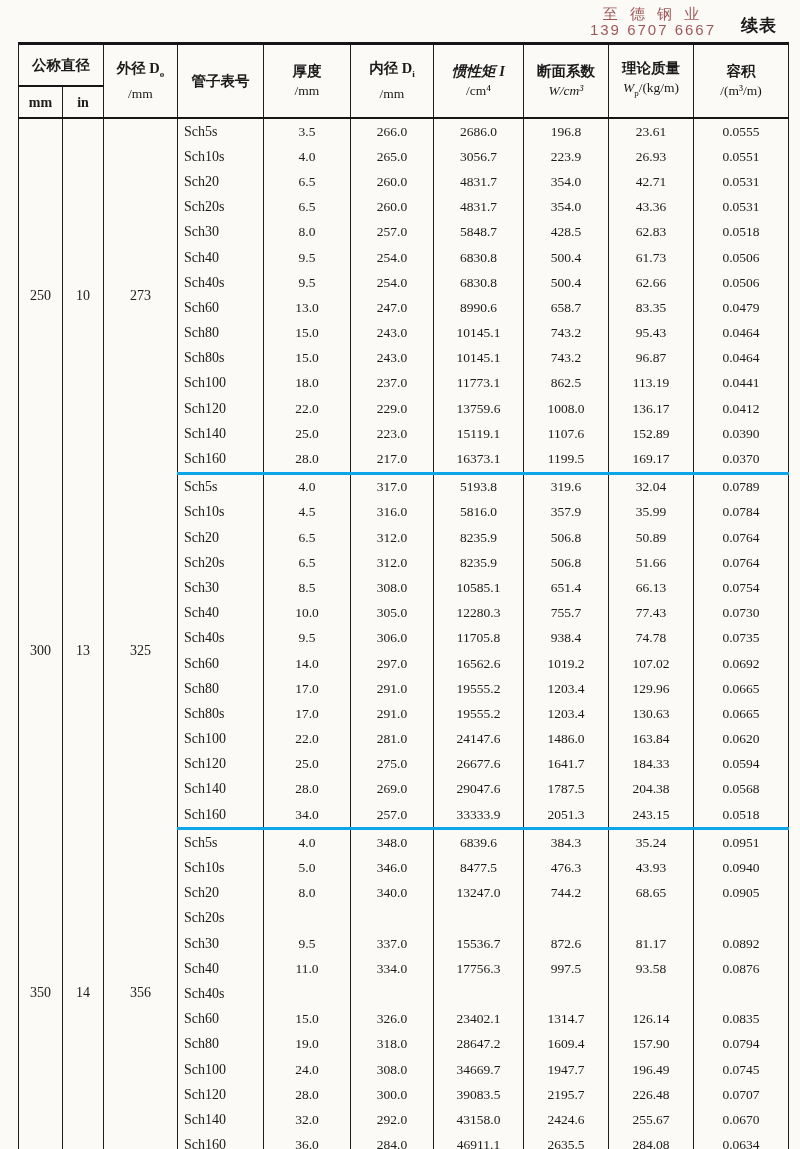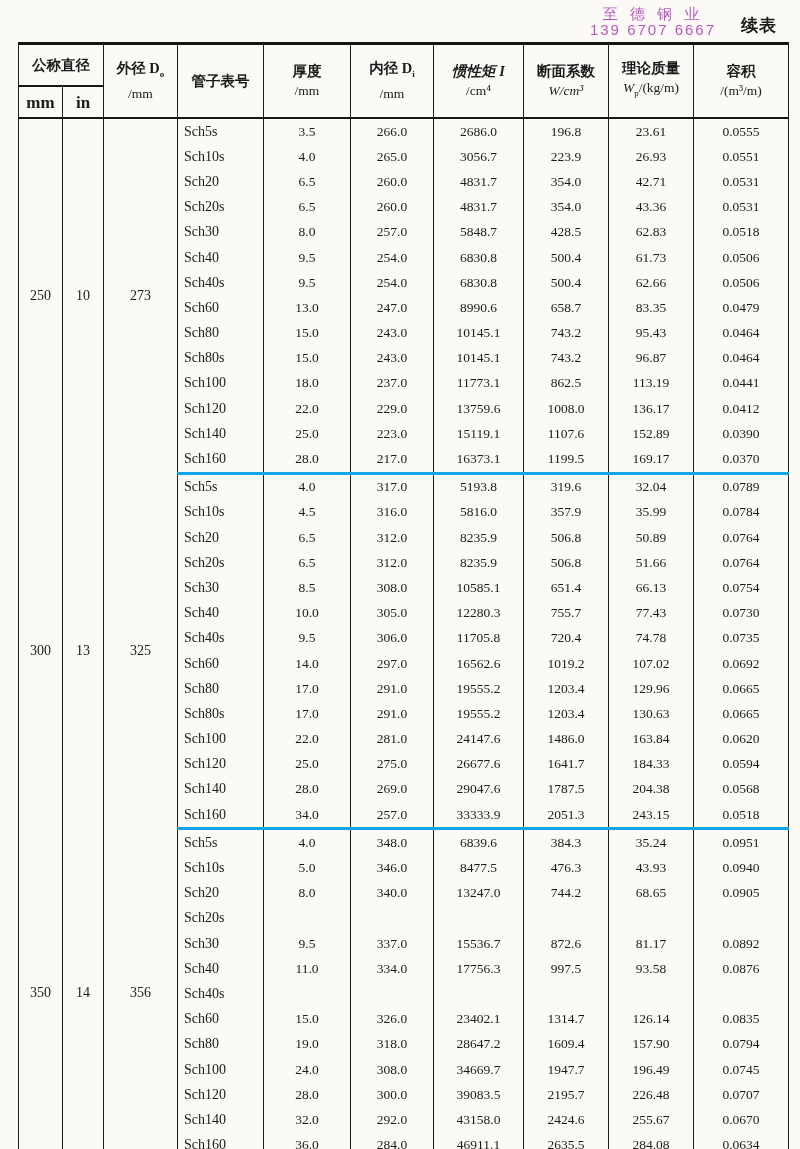--- a/index.html
+++ b/index.html
@@ -34,33 +34,33 @@
     padding:0;vertical-align:middle;text-align:center;
     font-size:13.5px;
     overflow:hidden;white-space:nowrap;
   }
   .tbl thead th{
     font-size:14.5px;font-weight:700;
     border-bottom:2px solid #161616;
     line-height:19px;
   }
   .tbl thead tr.h1 th{height:40px;}
-  .tbl thead tr.h2 th{height:30px;border-top:1.5px solid #1d1d1d;font-size:17px;}
+  .tbl thead tr.h2 th{height:30px;border-top:1.5px solid #1d1d1d;font-size:14px;}
   .tbl thead th .unit{font-weight:400;font-size:13.5px;}
   .tbl td{height:25.2px;}
   .tbl td.c-sched{text-align:left;padding-left:6px;font-size:14px;}
   .tbl td.c-span{font-size:14px;}
   .tbl tr.group-end td{border-bottom:3px solid #0ea5e9;}
   .tbl sub{font-size:9px;}
   .tbl .it{font-style:italic;}
 </style>
 </head>
 <body>
 
-<div class="watermark" style="color: #a21caf;">
+<div class="watermark" style="color: #7f1d1d;">
   <div>至 德 钢 业</div>
   <div class="wm2">139 6707 6667</div>
 </div>
 
 <div class="continued">续表</div>
 
 <div class="tbl-wrap">
 <table class="tbl">
   <colgroup>
     <col style="width:44px">
@@ -297,21 +297,21 @@
           <td class="c-num">12280.3</td>
           <td class="c-num">755.7</td>
           <td class="c-num">77.43</td>
           <td class="c-num">0.0730</td>
         </tr>
         <tr>
           <td class="c-sched">Sch40s</td>
           <td class="c-num">9.5</td>
           <td class="c-num">306.0</td>
           <td class="c-num">11705.8</td>
-          <td class="c-num">720.4</td>
+          <td class="c-num">938.4</td>
           <td class="c-num">74.78</td>
           <td class="c-num">0.0735</td>
         </tr>
         <tr>
           <td class="c-sched">Sch60</td>
           <td class="c-num">14.0</td>
           <td class="c-num">297.0</td>
           <td class="c-num">16562.6</td>
           <td class="c-num">1019.2</td>
           <td class="c-num">107.02</td>

